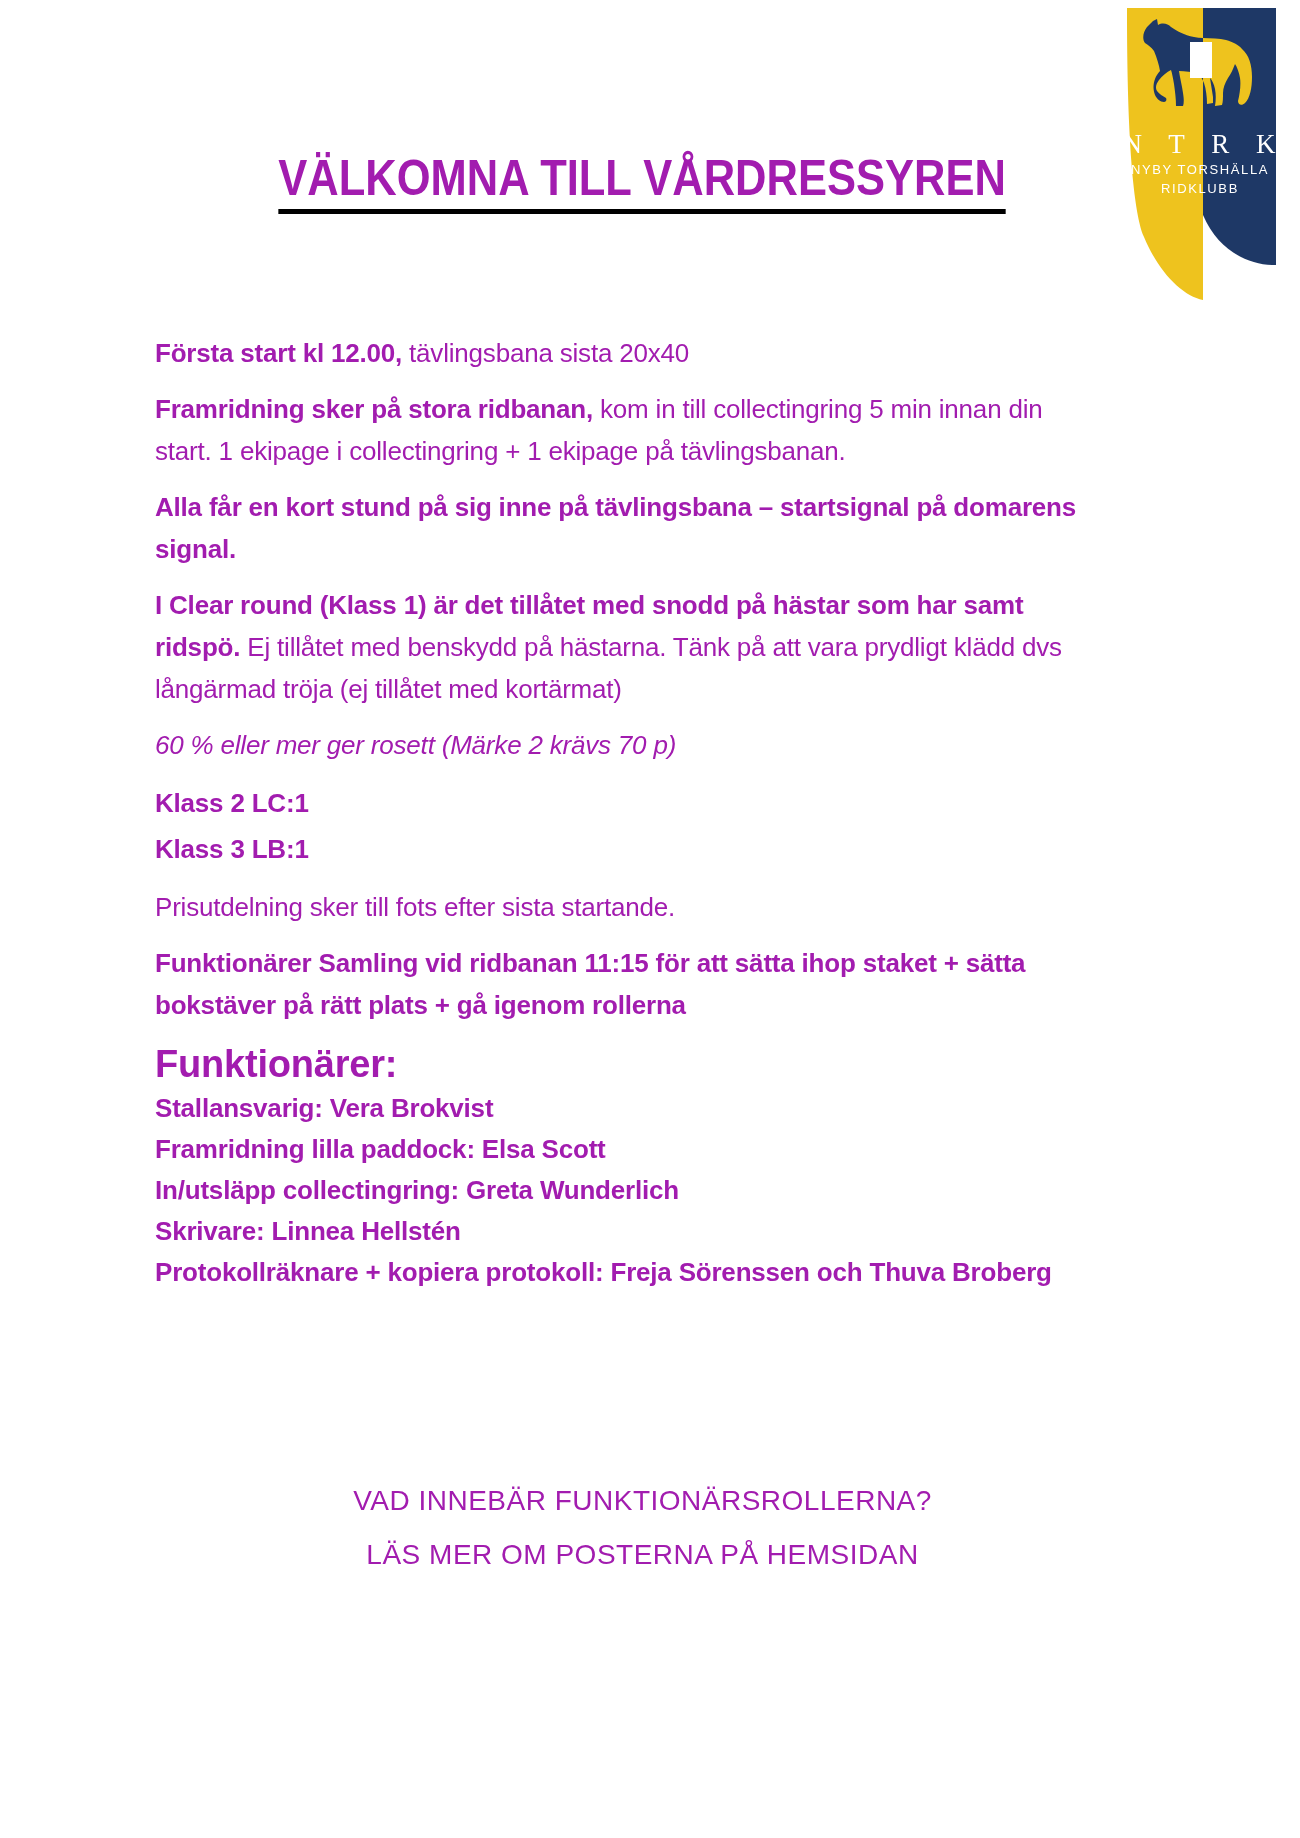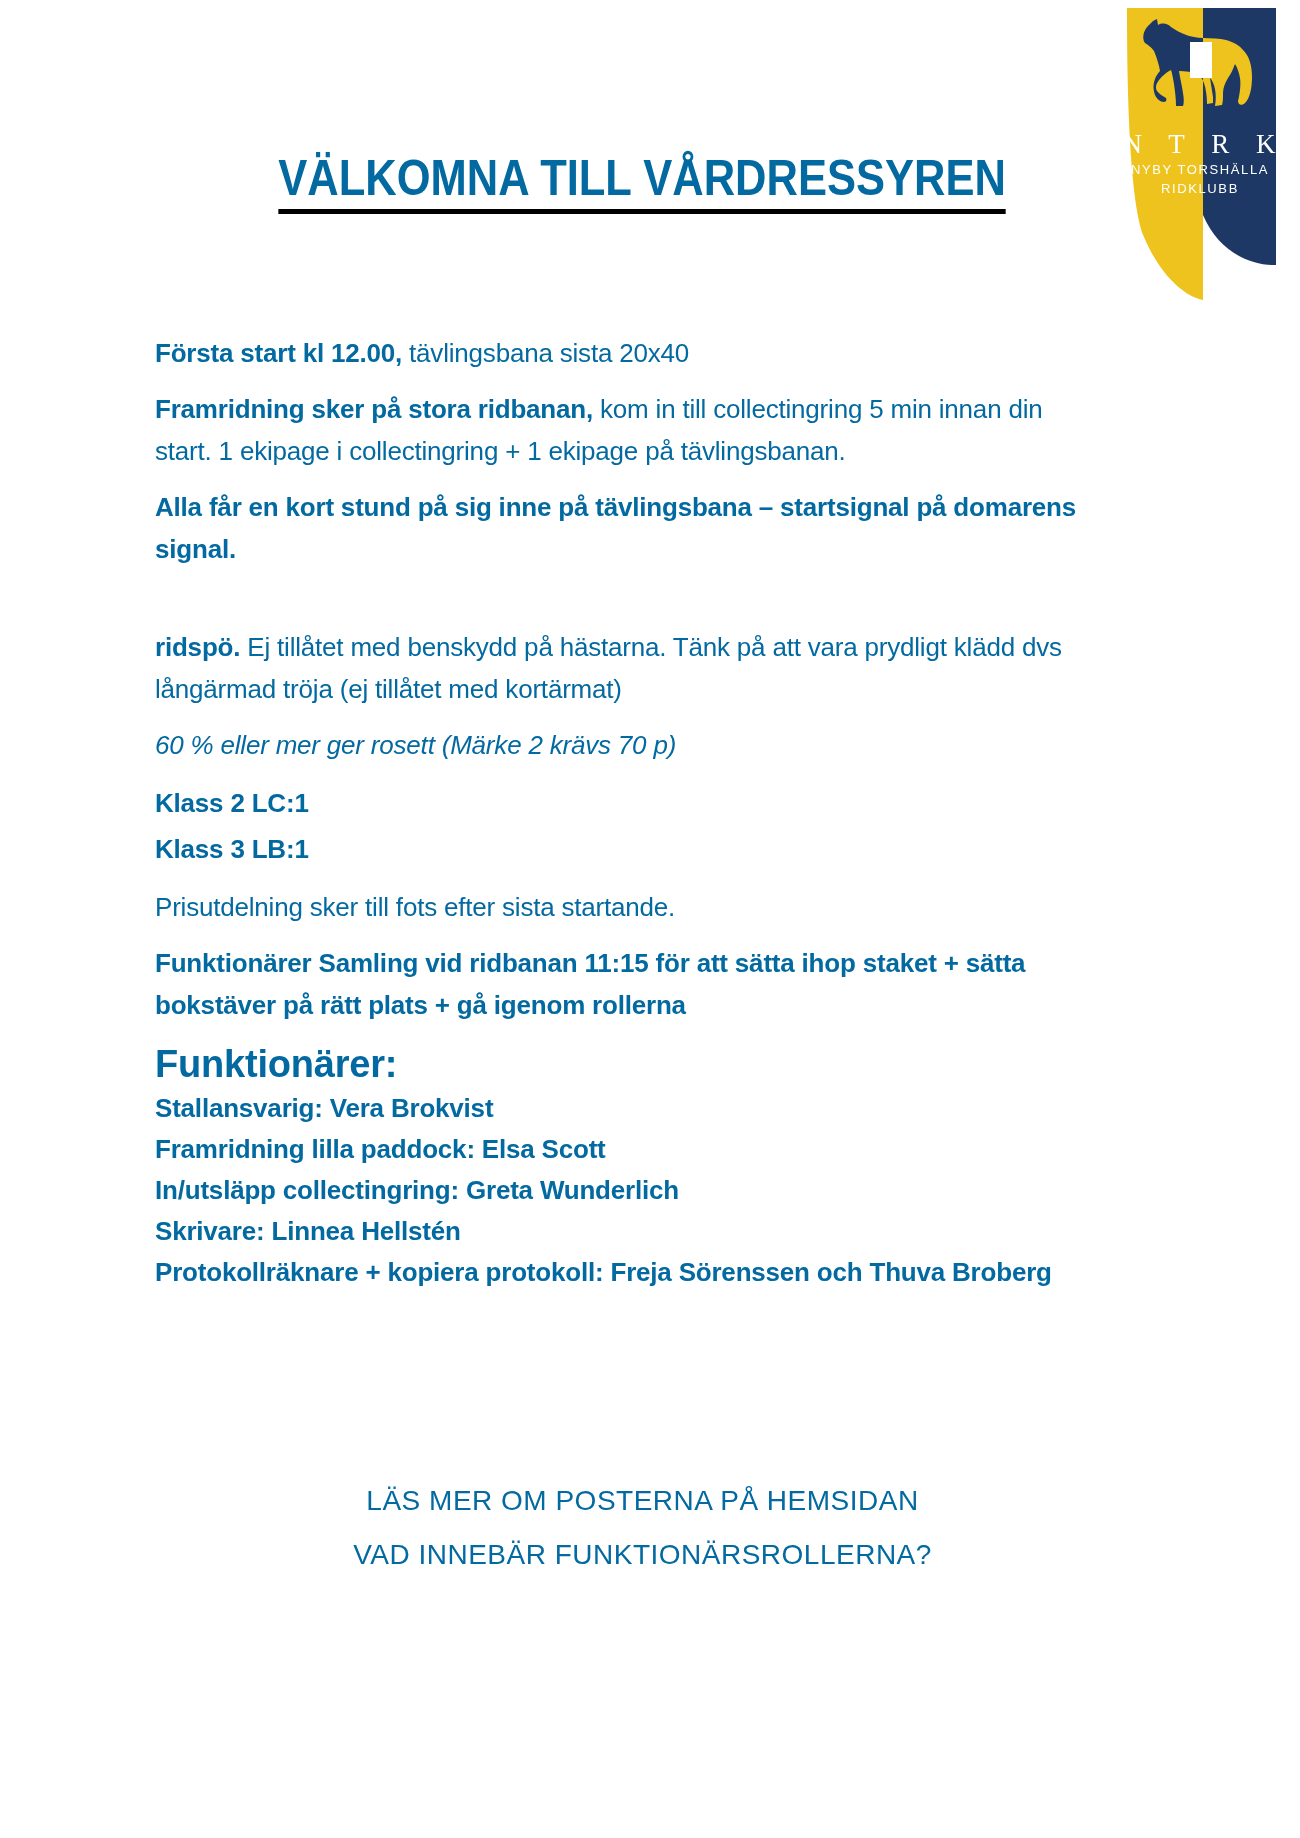--- a/index.html
+++ b/index.html
@@ -1,17 +1,17 @@
 <!DOCTYPE html>
 <html><head>
 <meta charset="utf-8">
 <style>
   html,body{margin:0;padding:0;background:#fff;}
   .page{position:relative;width:1295px;height:1838px;background:#ffffff;overflow:hidden;
-        font-family:"Liberation Sans", sans-serif;color:#0369a1;}
+        font-family:"Liberation Sans", sans-serif;color:#a21caf;}
   .title-wrap{position:absolute;top:150px;left:0;width:1285px;text-align:center;}
   .title-wrap h1{margin:0;font-size:50px;font-weight:700;line-height:1.12;display:inline-block;}
   .title-inner{display:inline-block;transform:scaleX(0.87);transform-origin:center;
         border-bottom:5px solid #000;padding-bottom:3px;letter-spacing:0px;white-space:nowrap;}
   .content{position:absolute;left:155px;top:332px;width:1120px;}
   .para{font-size:26px;line-height:42px;margin:0 0 14px 0;letter-spacing:-0.2px;}
   .section-heading{font-size:38px;line-height:48px;font-weight:700;margin:12px 0 0 0;letter-spacing:-0.2px;}
   .roles{}
   .role-line{font-size:26px;line-height:41px;font-weight:700;letter-spacing:-0.2px;}
   .footer{position:absolute;top:1480px;left:0;width:1285px;text-align:center;}
@@ -64,33 +64,33 @@
   </svg>
 
   <div class="title-wrap">
     <h1><span class="title-inner">VÄLKOMNA TILL VÅRDRESSYREN</span></h1>
   </div>
 
   <div class="content">
       <p class="para"><span style="font-weight: 700; text-align: center;">Första start kl 12.00,</span><span> tävlingsbana sista 20x40</span></p>
       <p class="para"><span style="font-weight: 700;">Framridning sker på stora ridbanan,</span><span> kom in till collectingring 5 min innan din</span><br><span>start. 1 ekipage i collectingring + 1 ekipage på tävlingsbanan.</span></p>
       <p class="para"><span style="font-weight: 700;">Alla får en kort stund på sig inne på tävlingsbana – startsignal på domarens</span><br><span style="font-weight: 700;">signal.</span></p>
-      <p class="para"><br><span style="font-weight: 700;">ridspö.</span><span> Ej tillåtet med benskydd på hästarna. Tänk på att vara prydligt klädd dvs</span><br><span>långärmad tröja (ej tillåtet med kortärmat)</span></p>
+      <p class="para"><span style="font-weight: 700;">I Clear round (Klass 1) är det tillåtet med snodd på hästar som har samt</span><br><span style="font-weight: 700;">ridspö.</span><span> Ej tillåtet med benskydd på hästarna. Tänk på att vara prydligt klädd dvs</span><br><span>långärmad tröja (ej tillåtet med kortärmat)</span></p>
       <p class="para"><span style="font-style: italic;">60 % eller mer ger rosett (Märke 2 krävs 70 p)</span></p>
       <p class="para" style="line-height: 46px;"><span style="font-weight: 700;">Klass 2 LC:1</span><br><span style="font-weight: 700;">Klass 3 LB:1</span></p>
       <p class="para"><span>Prisutdelning sker till fots efter sista startande.</span></p>
       <p class="para"><span style="font-weight: 700;">Funktionärer Samling vid ridbanan 11:15 för att sätta ihop staket + sätta</span><br><span style="font-weight: 700;">bokstäver på rätt plats + gå igenom rollerna</span></p>
       <div class="section-heading">Funktionärer:</div>
       <div class="roles">
         <div class="role-line">Stallansvarig: Vera Brokvist</div>
         <div class="role-line">Framridning lilla paddock: Elsa Scott</div>
         <div class="role-line">In/utsläpp collectingring: Greta Wunderlich</div>
         <div class="role-line">Skrivare: Linnea Hellstén</div>
         <div class="role-line">Protokollräknare + kopiera protokoll: Freja Sörenssen och Thuva Broberg</div>
       </div>
     </div>
 
   <div class="footer">
+    <div class="footer-line">VAD INNEBÄR FUNKTIONÄRSROLLERNA?</div>
     <div class="footer-line">LÄS MER OM POSTERNA PÅ HEMSIDAN</div>
-    <div class="footer-line">VAD INNEBÄR FUNKTIONÄRSROLLERNA?</div>
   </div>
 
 </div>
 
 </body></html>

